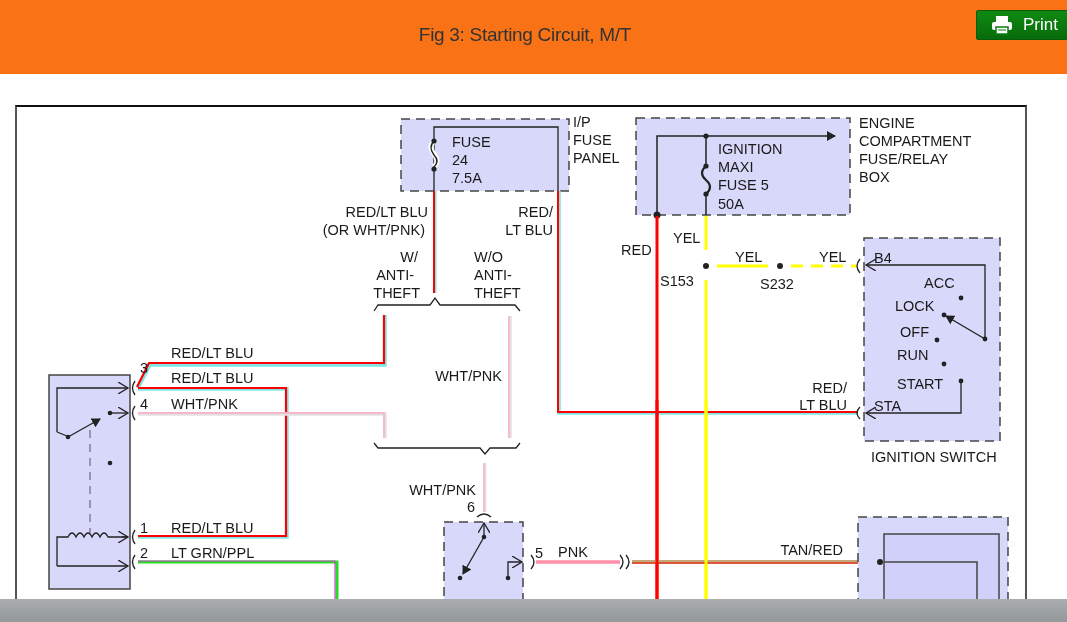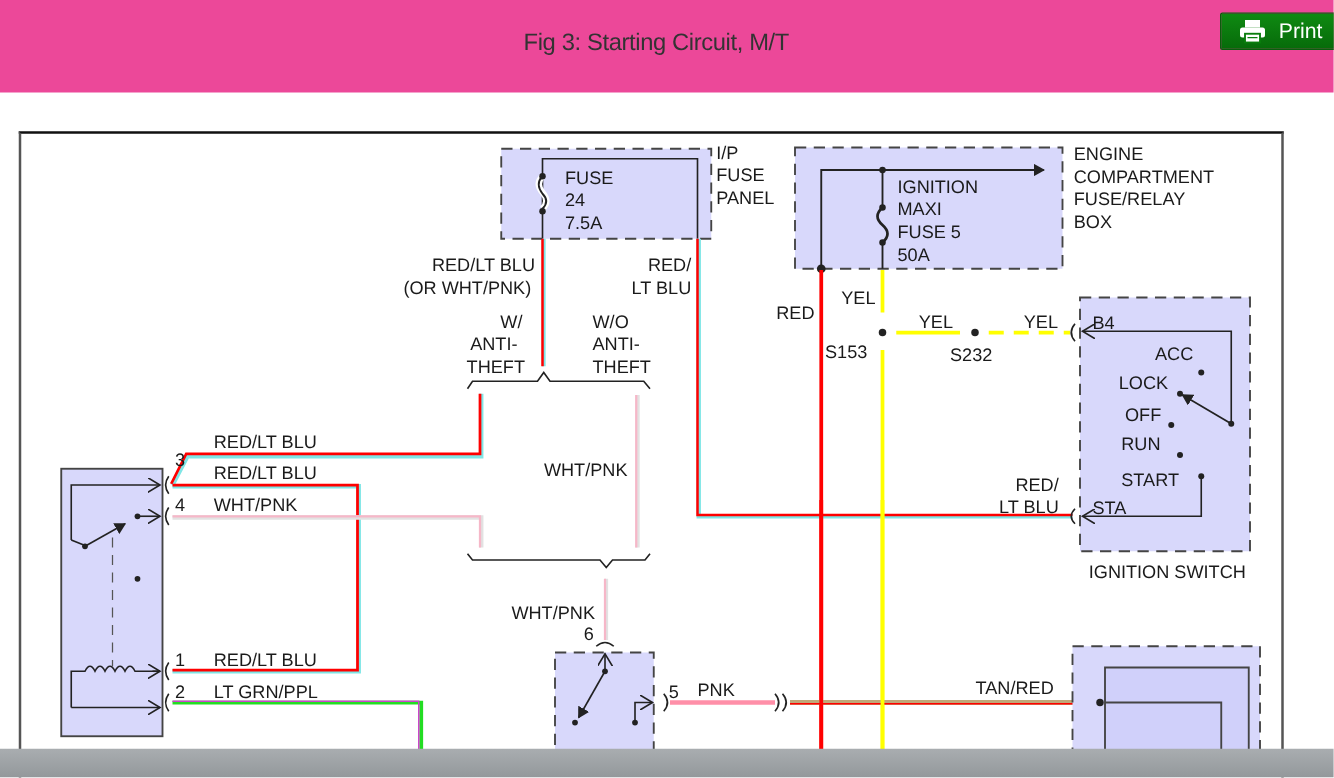--- a/index.html
+++ b/index.html
@@ -3,21 +3,21 @@
 <meta charset="utf-8">
 <style>
   html, body { margin: 0; padding: 0; }
   body {
     width: 1067px; height: 622px; overflow: hidden; position: relative;
     background: #ffffff;
     font-family: "Liberation Sans", "DejaVu Sans", sans-serif;
   }
   .header {
     position: absolute; left: 0; top: 0; width: 1067px; height: 74px;
-    background: #ec4899;
+    background: #f97316;
   }
   .header-title {
     position: absolute; left: 0; width: 1050px; top: 24px; text-align: center;
     font-size: 19px; color: #333333;
     font-family: "Liberation Sans Narrow", "Liberation Sans", sans-serif;
     letter-spacing: -0.3px;
   }
   .print-btn {
     position: absolute; left: 976px; top: 10px; width: 95px; height: 30px;
     background: linear-gradient(#0f8a12, #076b0a);

